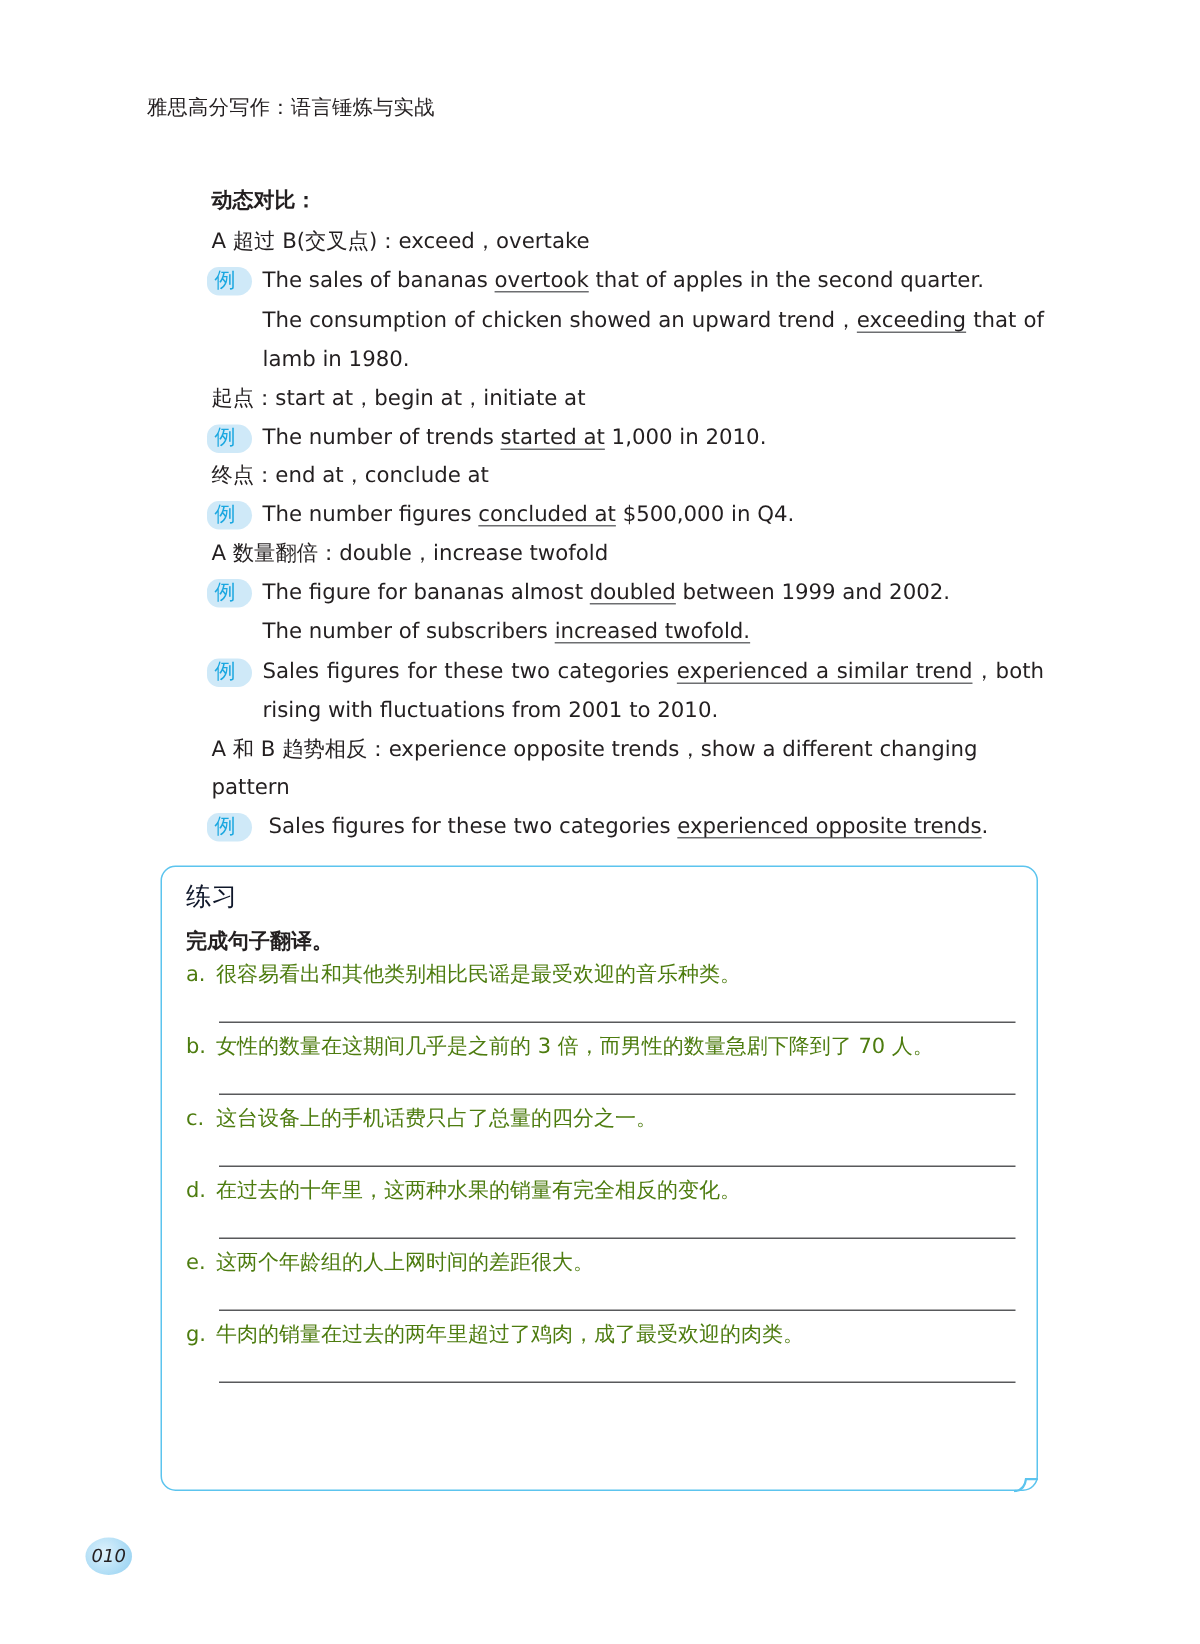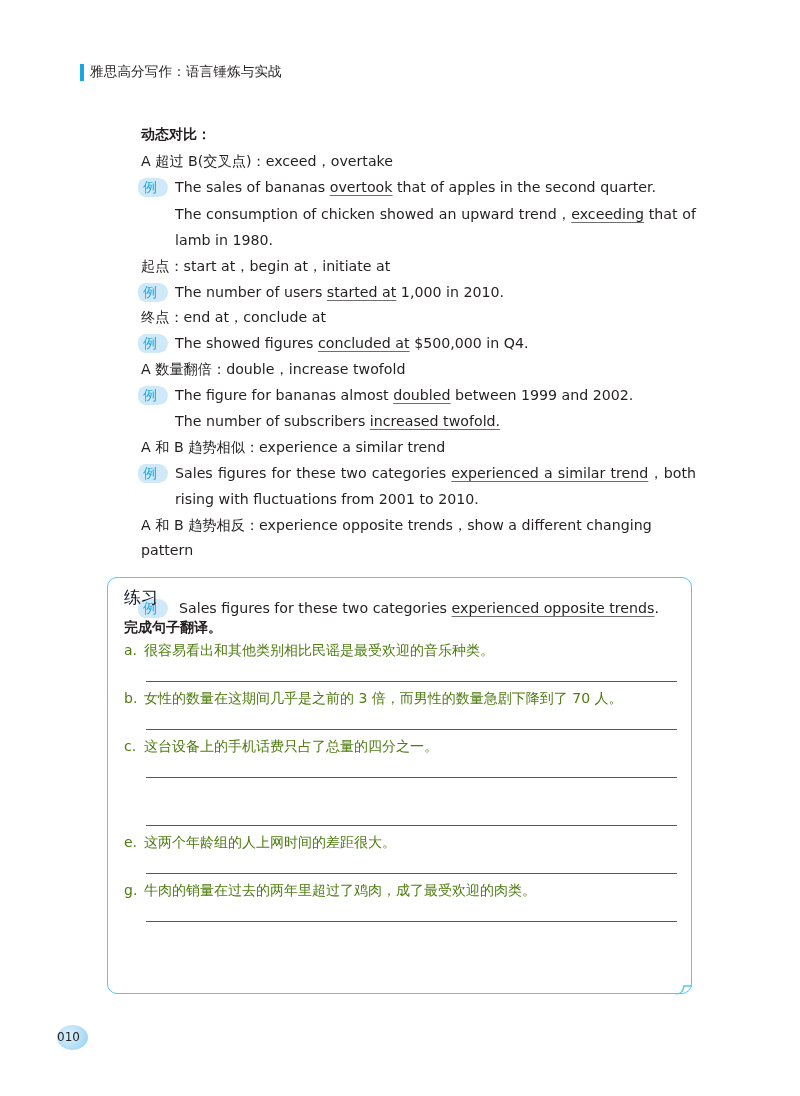--- a/index.html
+++ b/index.html
@@ -1,20 +1,20 @@
 <!DOCTYPE html>
 <html><head>
 <meta charset="utf-8">
 <style>
   html, body { margin: 0; padding: 0; }
   body {
     width: 800px; height: 1096px; background: #ffffff; position: relative; overflow: hidden;
     font-family: "DejaVu Sans", "Liberation Sans", sans-serif; color: #231f20;
   }
-  .header { position: absolute; left: 80px; top: 63px; height: 18px; display: flex; align-items: center; }
+  .header { position: absolute; left: 98px; top: 63px; height: 18px; display: flex; align-items: center; flex-direction: column; }
   .header-bar { width: 4px; height: 17px; background: #1aa7e0; margin-right: 6px; }
   .header-title { font-size: 13.5px; color: #231f20; letter-spacing: 0.2px; }
 
   .content { position: absolute; left: 141px; top: 124px; width: 555px; font-size: 14.2px; line-height: 26px; }
   .section-title { font-weight: bold; font-size: 14px; line-height: 20px; margin-bottom: 5px; }
   .def { line-height: 25px; }
   .example { position: relative; line-height: 26.5px; text-align: justify; }
   .example .first { padding-left: 34px; }
   .badge {
     position: absolute; left: -3px; top: 4px; width: 30px; height: 19px;
@@ -34,21 +34,21 @@
   .items { position: absolute; left: 16px; top: 60px; width: 553px; }
   .item { height: 48px; position: relative; }
   .item-text { position: absolute; left: 0; top: 2px; font-size: 14px; line-height: 20px; color: #4d7c0f; }
   .item-label { display: inline-block; width: 20px; }
   .item-line { position: absolute; left: 22px; right: 0; top: 43px; border-top: 1px solid #58595b; height: 0; }
   .fold { position: absolute; right: -2px; bottom: -2px; width: 18px; height: 18px; }
 
   .page-num {
     position: absolute; left: 57px; top: 1025px; width: 31px; height: 25px; border-radius: 50%;
     background: radial-gradient(circle at 40% 40%, #dff2fc 0%, #9fd6f3 80%);
-    font-size: 12px; line-height: 25px; color: #231f20;
+    font-size: 12px; line-height: 25px; text-align: center; color: #231f20; font-style: italic;
   }
 </style>
 </head>
 <body>
 
 <div class="header">
   <span class="header-bar"></span>
   <span class="header-title">雅思高分写作：语言锤炼与实战</span>
 </div>
 
@@ -60,68 +60,68 @@
     <span class="badge">例</span>
     <div class="first"><span>The sales of bananas </span><span class="u">overtook</span><span> that of apples in the second quarter.</span></div>
   </div>
   <div class="example">
     <div class="cont" style="text-indent:0;"><span>The consumption of chicken showed an upward trend，</span><span class="u">exceeding</span><span> that of lamb in 1980.</span></div>
   </div>
 
   <div class="def">起点：start at，begin at，initiate at</div>
   <div class="example">
     <span class="badge">例</span>
-    <div class="first"><span>The number of users </span><span class="u">started at</span><span> 1,000 in 2010.</span></div>
+    <div class="first"><span>The number of trends </span><span class="u">started at</span><span> 1,000 in 2010.</span></div>
   </div>
 
   <div class="def">终点：end at，conclude at</div>
   <div class="example">
     <span class="badge">例</span>
-    <div class="first"><span>The showed figures </span><span class="u">concluded at</span><span> $500,000 in Q4.</span></div>
+    <div class="first"><span>The number figures </span><span class="u">concluded at</span><span> $500,000 in Q4.</span></div>
   </div>
 
   <div class="def">A 数量翻倍：double，increase twofold</div>
   <div class="example">
     <span class="badge">例</span>
     <div class="first"><span>The figure for bananas almost </span><span class="u">doubled</span><span> between 1999 and 2002.</span></div>
   </div>
   <div class="example">
     <div class="cont"><span>The number of subscribers </span><span class="u">increased twofold.</span><span></span></div>
   </div>
 
-  <div class="def">A 和 B 趋势相似：experience a similar trend</div>
   <div class="example">
     <span class="badge">例</span>
     <div class="first"><span>Sales figures for these two categories </span><span class="u">experienced a similar trend</span><span>，both rising with fluctuations from 2001 to 2010.</span></div>
   </div>
 
   <div class="def">A 和 B 趋势相反：experience opposite trends，show a different changing pattern</div>
   <div class="example">
     <span class="badge">例</span>
-    <div class="first" style="padding-left:38px;margin-top:32px;"><span>Sales figures for these two categories </span><span class="u">experienced opposite trends</span><span>.</span></div>
+    <div class="first" style="padding-left:38px;"><span>Sales figures for these two categories </span><span class="u">experienced opposite trends</span><span>.</span></div>
   </div>
 </div>
 
 <div class="exercise">
   <div class="ex-title">练习</div>
   <div class="ex-instr">完成句子翻译。</div>
   <div class="items">
     <div class="item">
       <div class="item-text"><span class="item-label">a.</span><span>很容易看出和其他类别相比民谣是最受欢迎的音乐种类。</span></div>
       <div class="item-line"></div>
     </div>
     <div class="item">
       <div class="item-text"><span class="item-label">b.</span><span>女性的数量在这期间几乎是之前的 3 倍，而男性的数量急剧下降到了 70 人。</span></div>
       <div class="item-line"></div>
     </div>
     <div class="item">
       <div class="item-text"><span class="item-label">c.</span><span>这台设备上的手机话费只占了总量的四分之一。</span></div>
       <div class="item-line"></div>
     </div>
     <div class="item">
+      <div class="item-text"><span class="item-label">d.</span><span>在过去的十年里，这两种水果的销量有完全相反的变化。</span></div>
       <div class="item-line"></div>
     </div>
     <div class="item">
       <div class="item-text"><span class="item-label">e.</span><span>这两个年龄组的人上网时间的差距很大。</span></div>
       <div class="item-line"></div>
     </div>
     <div class="item">
       <div class="item-text"><span class="item-label">g.</span><span>牛肉的销量在过去的两年里超过了鸡肉，成了最受欢迎的肉类。</span></div>
       <div class="item-line"></div>
     </div>

